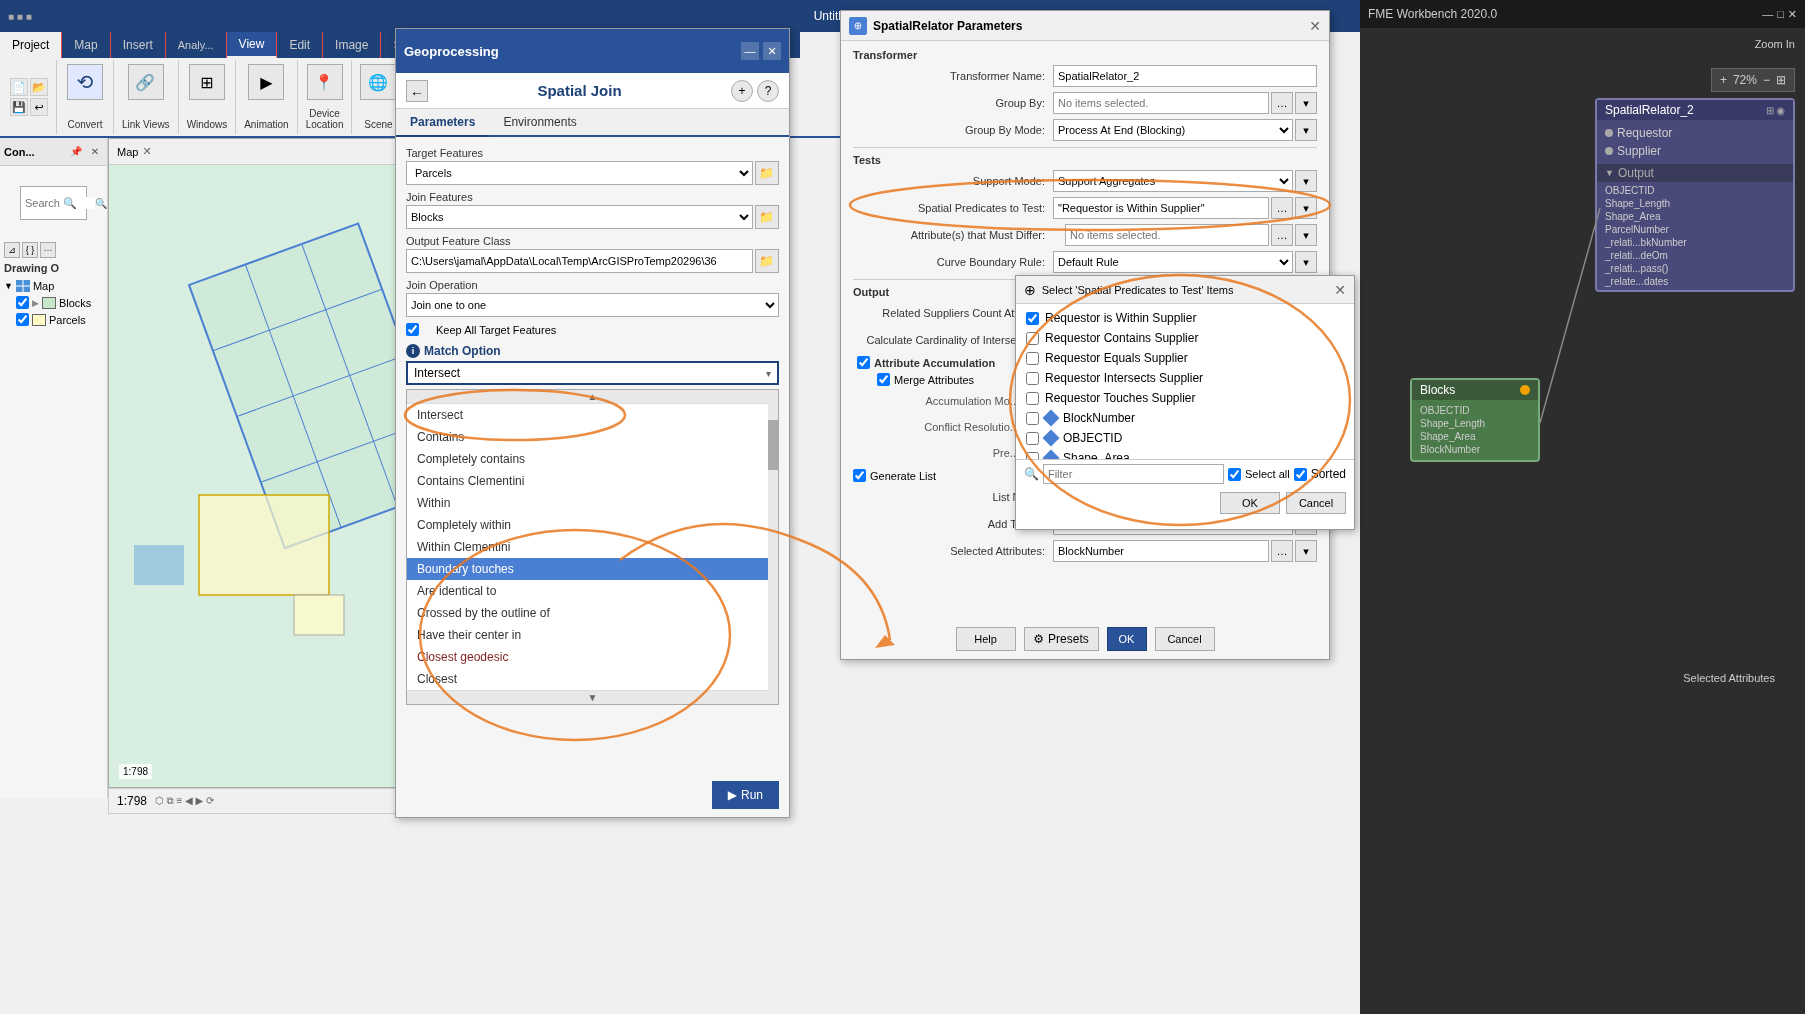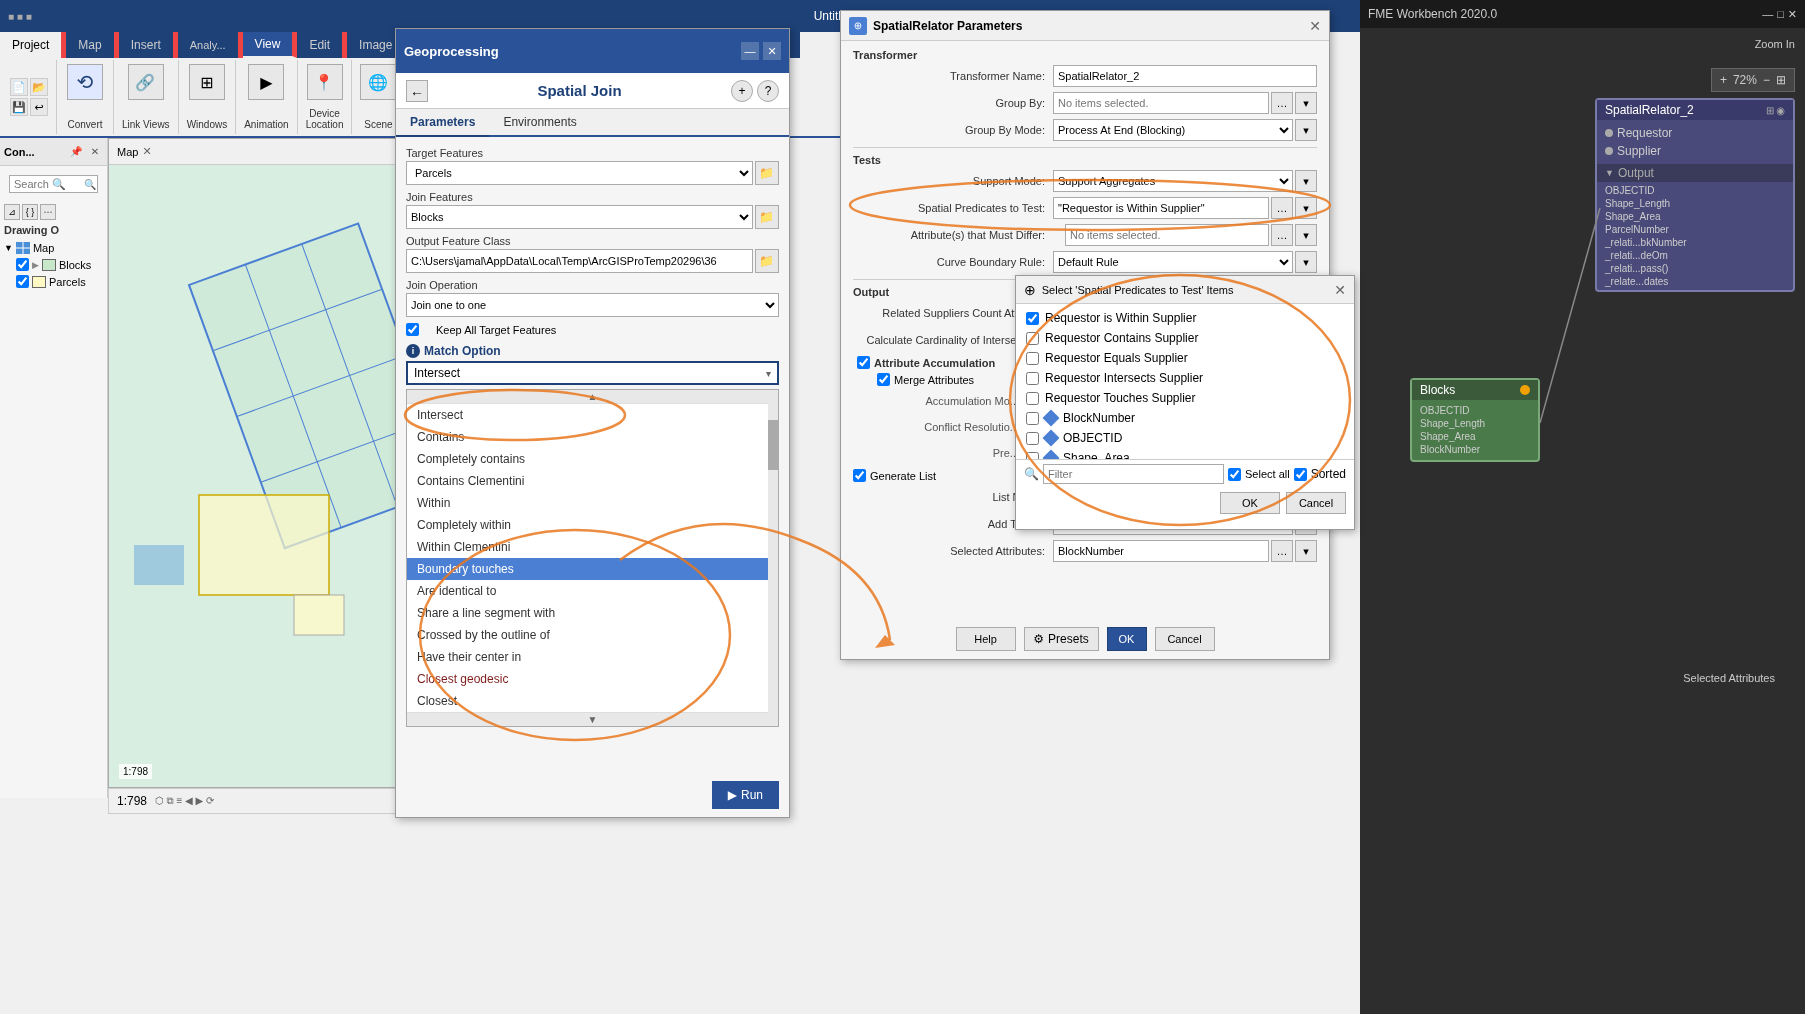--- a/index.html
+++ b/index.html
@@ -7,21 +7,21 @@
 
     
     .main-window { position: absolute; top: 0; left: 0; width: 1805px; height: 1014px; background: #f0f0f0; }
 
     
     .title-bar { height: 32px; background: #1e4178; display: flex; align-items: center; padding: 0 8px; color: white; font-size: 12px; }
     .title-bar-title { flex: 1; text-align: center; }
     .title-bar-controls { display: flex; gap: 4px; }
     .title-bar-btn { width: 16px; height: 16px; background: rgba(255,255,255,0.2); border: none; color: white; cursor: pointer; font-size: 10px; display: flex; align-items: center; justify-content: center; }
     .ribbon-tabs { display: flex; background: #1e4178; height: 26px; }
-    .ribbon-tab { padding: 0 12px; height: 26px; display: flex; align-items: center; color: #ccc; cursor: pointer; font-size: 12px; border-right: 5px solid #ef4444; }
+    .ribbon-tab { padding: 0 12px; height: 26px; display: flex; align-items: center; color: #ccc; cursor: pointer; font-size: 12px; border-right: 1px solid #ef4444; }
     .ribbon-tab.active { background: #f0f0f0; color: #000; }
     .panel-btn { width: 16px; height: 16px; border: none; background: transparent; cursor: pointer; font-size: 10px; color: #555; display: flex; align-items: center; justify-content: center; }
   </style>
 </head>
 <body>
 
 <div class="main-window">
 
   <div class="title-bar">
     <span style="font-size:10px; color:#aaa;">■ ■ ■</span>
@@ -93,21 +93,21 @@
   </div>
 
   <div style="position:absolute;top:138px;left:0;width:108px;height:660px;background:#f5f5f5;border-right:1px solid #ccc;">
     <div style="height:28px;background:#e8e8e8;display:flex;align-items:center;justify-content:space-between;padding:0 4px;border-bottom:1px solid #ccc;">
       <span style="font-size:11px;font-weight:bold;">Con...</span>
       <div style="display:flex;gap:2px;">
         <button class="panel-btn">📌</button>
         <button class="panel-btn">✕</button>
       </div>
     </div>
-    <div style="margin:9px;display:flex;align-items:center;background:white;border:1px solid #aaa;padding:2px 4px;">
+    <div style="margin:20px;display:flex;align-items:center;background:white;border:1px solid #aaa;padding:10px 4px;">
       <input type="text" style="border: none; outline: none; font-size: 11px; width: 70px;" placeholder="Search 🔍">
       <span style="font-size:10px;color:#888;">🔍</span>
     </div>
 
     <div style="display:flex;gap:2px;padding:2px 4px;">
       <button style="width:16px;height:16px;border:1px solid #aaa;background:#e8e8e8;font-size:9px;cursor:pointer;">⊿</button>
       <button style="width:16px;height:16px;border:1px solid #aaa;background:#e8e8e8;font-size:9px;cursor:pointer;">{ }</button>
       <button style="width:16px;height:16px;border:1px solid #aaa;background:#e8e8e8;font-size:9px;cursor:pointer;">⋯</button>
     </div>
 
@@ -262,21 +262,20 @@
         <div>
           <div style="padding:4px 10px;font-size:12px;cursor:pointer;color:#333;">Intersect</div>
           <div style="padding:4px 10px;font-size:12px;cursor:pointer;color:#333;">Contains</div>
           <div style="padding:4px 10px;font-size:12px;cursor:pointer;color:#333;">Completely contains</div>
           <div style="padding:4px 10px;font-size:12px;cursor:pointer;color:#333;">Contains Clementini</div>
           <div style="padding:4px 10px;font-size:12px;cursor:pointer;color:#333;">Within</div>
           <div style="padding:4px 10px;font-size:12px;cursor:pointer;color:#333;">Completely within</div>
           <div style="padding:4px 10px;font-size:12px;cursor:pointer;color:#333;">Within Clementini</div>
           <div style="padding:4px 10px;font-size:12px;cursor:pointer;color:#333;background:#4a7fd4;color:white;">Boundary touches</div>
           <div style="padding:4px 10px;font-size:12px;cursor:pointer;color:#333;">Are identical to</div>
-          <div style="padding:4px 10px;font-size:12px;cursor:pointer;color:#333;">Share a line segment with</div>
           <div style="padding:4px 10px;font-size:12px;cursor:pointer;color:#333;">Crossed by the outline of</div>
           <div style="padding:4px 10px;font-size:12px;cursor:pointer;color:#333;">Have their center in</div>
           <div style="padding:4px 10px;font-size:12px;cursor:pointer;color:#7f1d1d;">Closest geodesic</div>
           <div style="padding:4px 10px;font-size:12px;cursor:pointer;color:#333;">Closest</div>
         </div>
 
         <div style="height:14px;background:#e8e8e8;display:flex;align-items:center;justify-content:center;font-size:10px;color:#666;border-top:1px solid #ddd;">▼</div>
 
         <div style="position:absolute;right:0;top:0;width:10px;height:100%;background:#e8e8e8;">
           <div style="width:10px;height:50px;background:#aaa;position:absolute;top:30px;"></div>

